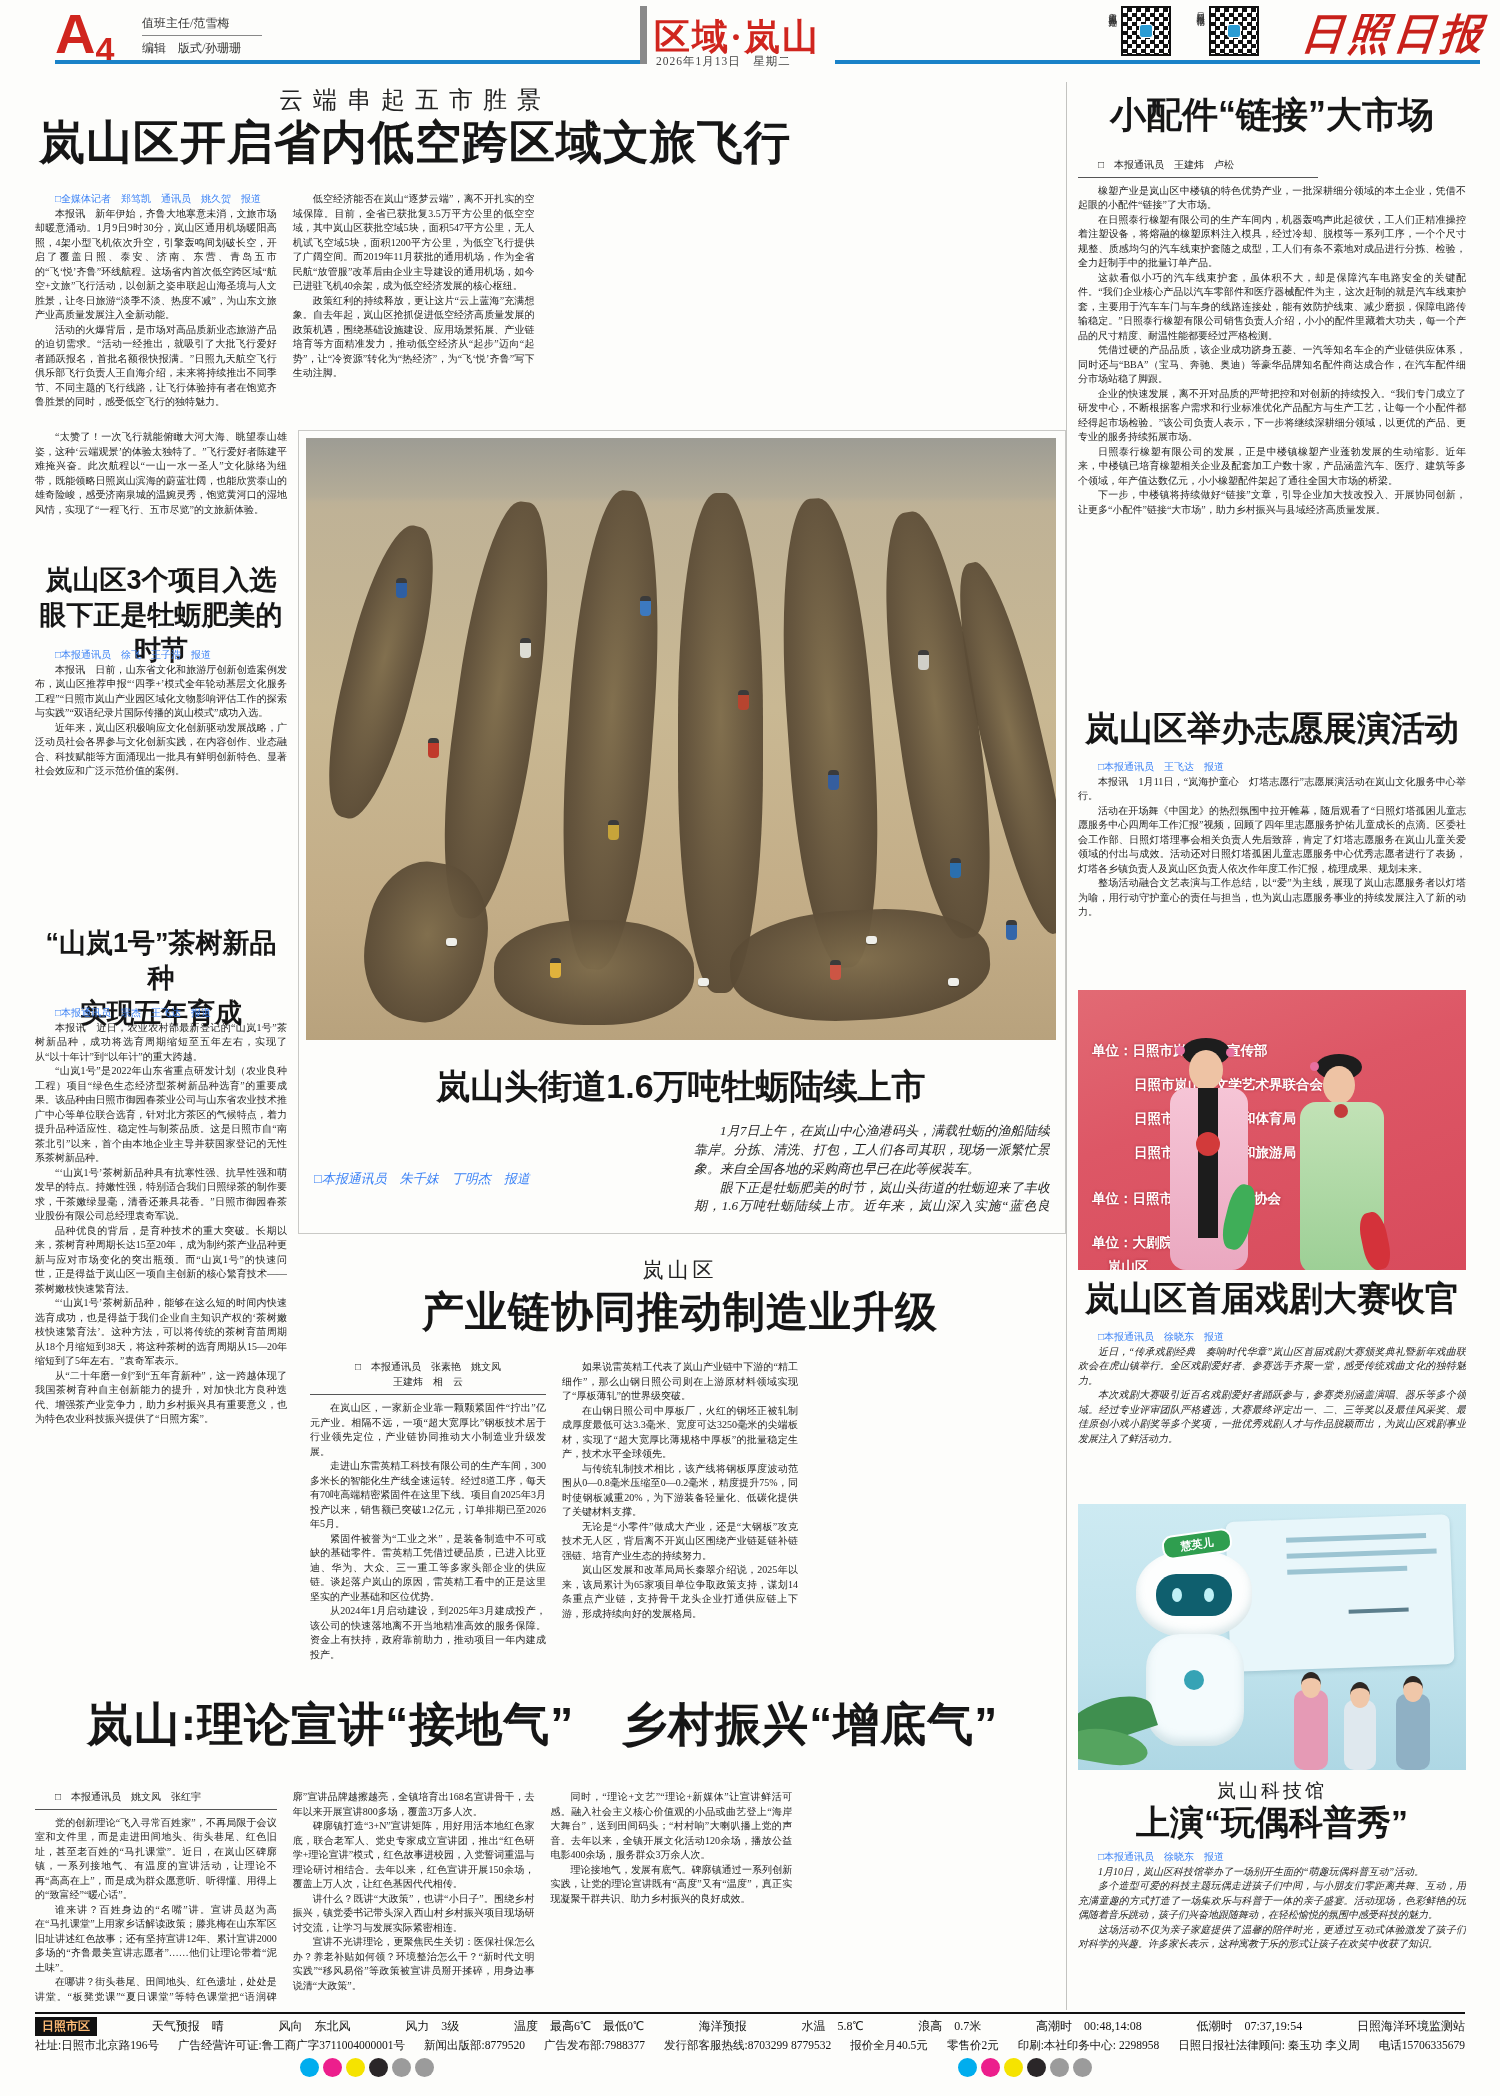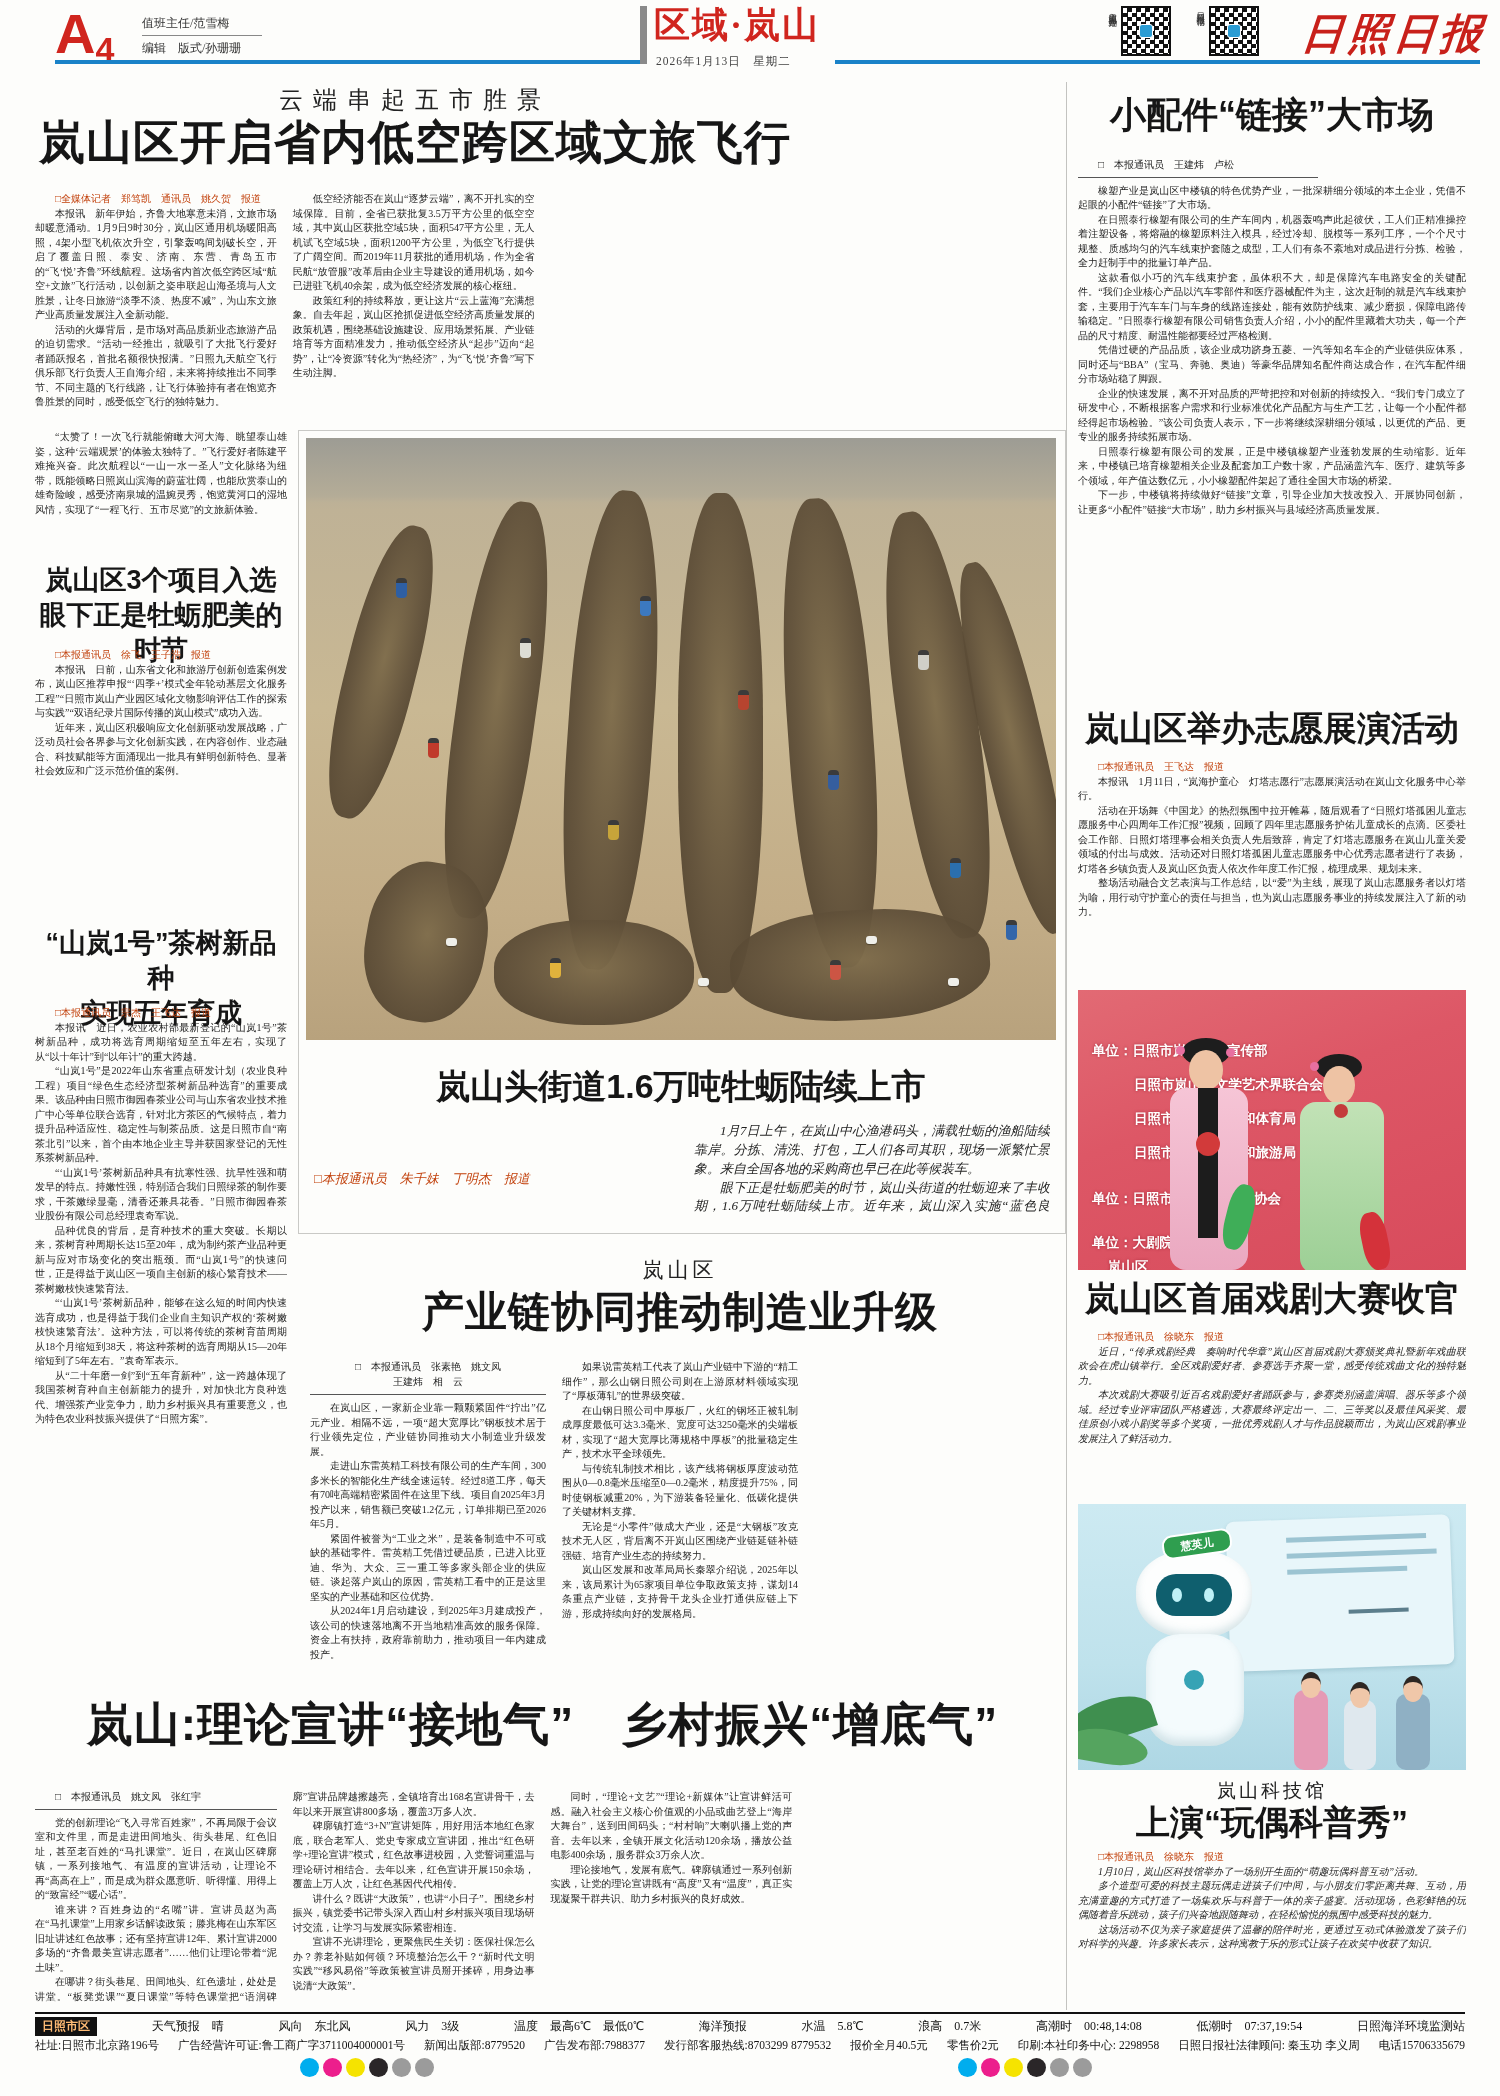--- a/index.html
+++ b/index.html
@@ -23,21 +23,21 @@
   .qr-label{writing-mode:vertical-rl;font-size:8.5px;color:#333;line-height:1.1;letter-spacing:1px;height:56px;}
   .masthead{font-family:"Liberation Serif",serif;font-weight:900;font-style:italic;font-size:42px;color:#c8201a;
             transform:skewX(-5deg);letter-spacing:4px;white-space:nowrap;}
   
   .kicker{font-family:"Liberation Sans",sans-serif;font-size:24px;letter-spacing:10px;color:#222;text-align:center;}
   .h-main{font-family:"Liberation Sans",sans-serif;font-weight:900;font-size:46px;color:#161616;text-align:center;letter-spacing:1px;}
   .h-side{font-family:"Liberation Sans",sans-serif;font-weight:900;color:#161616;text-align:center;line-height:1.3;}
   
   .bodytext{font-size:10px;line-height:1.45;text-align:justify;overflow:hidden;color:#1e1e1e;}
   .para{margin:0;text-indent:2em;}
-  .byline-p{text-indent:2em;color:#c2410c;}
+  .byline-p{text-indent:2em;color:#3b82f6;}
   .kai{font-style:italic;}
   .cols2{column-count:2;column-gap:24px;column-fill:auto;}
   .cols3{column-count:3;column-gap:16px;column-fill:auto;}
   .cols4{column-count:4;column-gap:16px;column-fill:auto;}
   .byline-underline{text-indent:2em;border-bottom:1px solid #555;padding-bottom:4px;margin-bottom:6px;}
   .ind-byline{border-bottom:1px solid #555;padding-bottom:5px;margin-bottom:6px;text-align:center;text-indent:0;}
   .divider-v{background:#c3c3c0;width:1px;}
   .box-border{border:1px solid #c9c9c6;}
   
   .photo-oyster{background:linear-gradient(180deg,#a9a79d 0%,#bfb296 12%,#c9b893 45%,#c3ad87 78%,#b8a27d 100%);overflow:hidden;}
@@ -74,21 +74,21 @@
   </div>
   <div class="abs duty" style="left:142px;top:13px;width:120px;">
     <div class="row1">值班主任/范雪梅</div>
     <div>编辑　版式/孙珊珊</div>
   </div>
 
   <div class="abs blue-rule" style="left:55px;top:60px;width:1425px;"></div>
 
   <div class="abs section-block" style="left:640px;top:2px;width:195px;height:72px;">
     <div class="abs gray-bar" style="left:0;top:4px;"></div>
-    <div class="abs section-title" style="left:14px;top:4px;">区域·岚山</div>
+    <div class="abs section-title" style="left:14px;top:16px;">区域·岚山</div>
     <div class="abs section-date" style="left:16px;top:48px;">2026年1月13日　星期二</div>
   </div>
 
   <div class="abs" style="left:1108px;top:6px;display:flex;gap:4px;">
     <div class="qr-label">主流日照客户端</div>
     <div class="qr">
         <span class="qr-center"></span>
       </div>
   </div>
   <div class="abs" style="left:1196px;top:6px;display:flex;gap:4px;">

